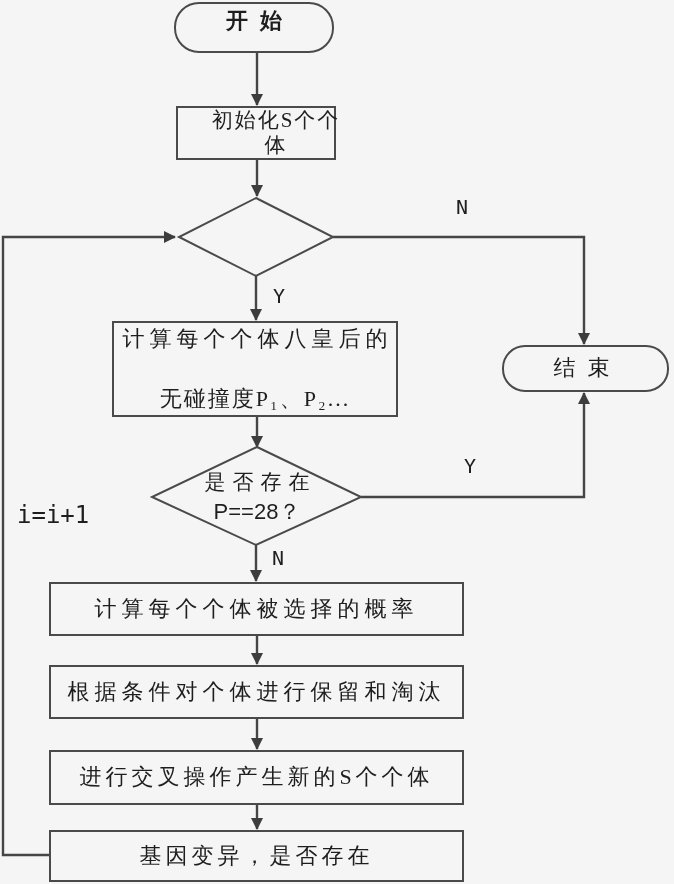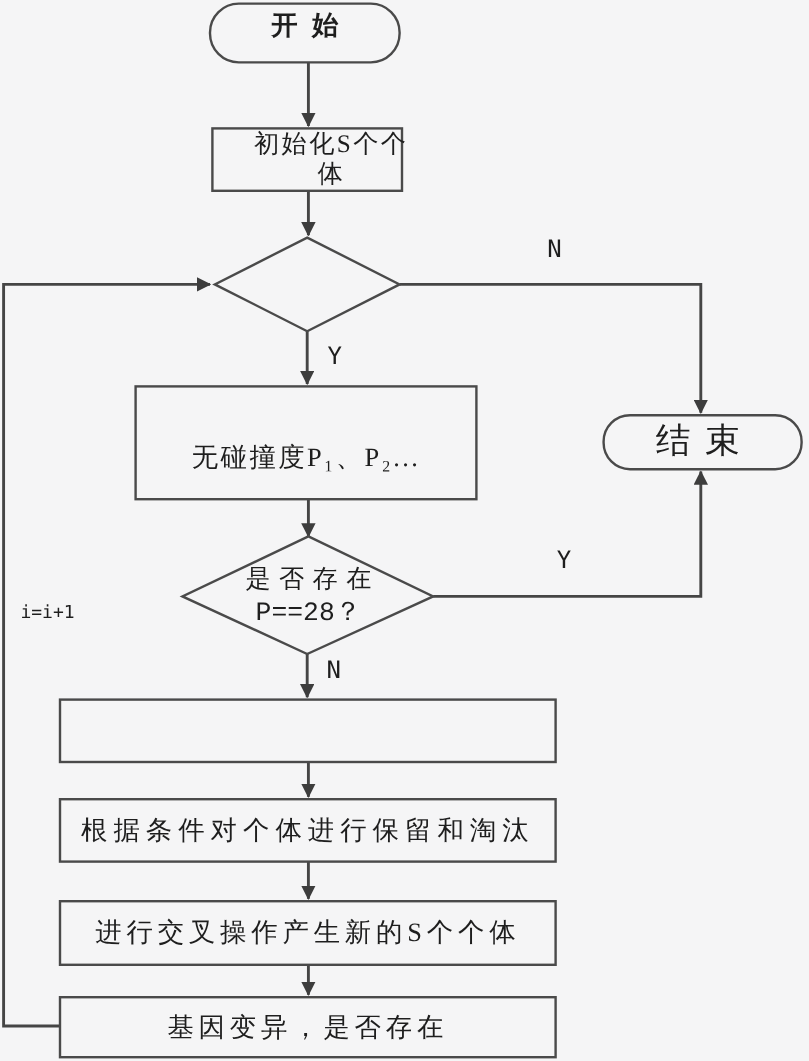--- a/index.html
+++ b/index.html
@@ -13,44 +13,44 @@
   .edge { stroke:#454545; stroke-width:2.4; fill:none; }
   .shape { stroke:#4a4a4a; stroke-width:2; fill:#f5f5f6; }
   .arrowhead { fill:#3d3d3d; }
 
   .label {
     position:absolute; display:flex; flex-direction:column;
     align-items:center; justify-content:center;
     text-align:center; white-space:pre-line; line-height:1.2;
   }
   .lbl-start { left:175px; top:3px;   width:158px; height:37px; font-size:22px; letter-spacing:12px; text-indent:12px;font-weight:bold; }
-  .lbl-end   { left:503px; top:346px; width:157px; height:45px; font-size:29px; letter-spacing:12px; text-indent:12px;border-radius:17px; }
+  .lbl-end   { left:503px; top:346px; width:157px; height:45px; font-size:22px; letter-spacing:12px; text-indent:12px;border-radius:17px; }
   .lbl-init  { left:177px; top:107px; width:158px; height:52px; font-size:21px; line-height:25px; letter-spacing:2px;margin-left:20px; }
   .lbl-cond1 { left:191px; top:221px; width:130px; height:32px; font-family:"DejaVu Sans Mono","Liberation Mono",monospace; font-size:21px; }
   .lbl-calc  { left:113px; top:322px; width:284px; height:94px; font-size:22px; line-height:36px; }
   .lbl-calc .l1 { letter-spacing:5px; text-indent:5px; }
   .lbl-calc .l2 { letter-spacing:2px;margin-top:24px; }
   .lbl-cond2 { left:153px; top:450px; width:208px; height:94px; font-size:21px; line-height:29px;text-align:right; }
   .lbl-cond2 .l1 { letter-spacing:7px; text-indent:7px; }
-  .lbl-cond2 .l2 { font-family:Liberation Mono, monospace; font-size:22px; }
+  .lbl-cond2 .l2 { font-family:Liberation Sans, sans-serif; font-size:22px; }
   .lbl-prob  { left:50px; top:583px; width:413px; height:52px; font-size:22px; letter-spacing:5px; }
   .lbl-keep  { left:50px; top:666px; width:413px; height:52px; font-size:22px; letter-spacing:5px; }
   .lbl-cross { left:50px; top:751px; width:413px; height:53px; font-size:22px; letter-spacing:4px; }
   .lbl-mut   { left:50px; top:831px; width:413px; height:50px; font-size:22px; letter-spacing:4px; }
 
   .edge-lbl {
     position:absolute;
     font-family:"DejaVu Sans Mono","Liberation Mono",monospace;
     font-size:20px; color:#1e1e1e;
   }
   .lbl-n1  { left:456px; top:195px; }
   .lbl-y1  { left:273px; top:284px; }
   .lbl-y2  { left:464px; top:454px; }
   .lbl-n2  { left:272px; top:546px; }
-  .lbl-inc { left:17px;  top:501px; font-size:15px; }
+  .lbl-inc { left:17px;  top:501px; font-size:24px; }
 </style>
 </head>
 <body>
 
 <div class="canvas">
 
   <svg width="674" height="884" viewBox="0 0 674 884">
     <defs>
       <marker id="arrow" viewBox="0 0 12 12" refX="11" refY="6" markerWidth="12" markerHeight="12" orient="auto" markerUnits="userSpaceOnUse">
         <path d="M0,0 L12,6 L0,12 Z" class="arrowhead"></path>
@@ -81,28 +81,30 @@
     <rect class="shape" x="503" y="346" width="165" height="45" rx="22" ry="22"></rect>
   </svg>
 
   <div class="label lbl-start">开始</div>
 
   <div class="label lbl-init">初始化S个个
 体</div>
 
 
   <div class="label lbl-calc">
+    <div class="l1">计算每个个体八皇后的</div>
     <div class="l2">无碰撞度P₁、P₂...</div>
   </div>
 
   <div class="label lbl-cond2">
     <div class="l1">是否存在</div>
     <div class="l2">P==28？</div>
   </div>
 
+  <div class="label lbl-prob">计算每个个体被选择的概率</div>
 
   <div class="label lbl-keep">根据条件对个体进行保留和淘汰</div>
 
   <div class="label lbl-cross">进行交叉操作产生新的S个个体</div>
 
   <div class="label lbl-mut">基因变异，是否存在</div>
 
   <div class="label lbl-end">结束</div>
 
   <div class="edge-lbl lbl-n1">N</div>

